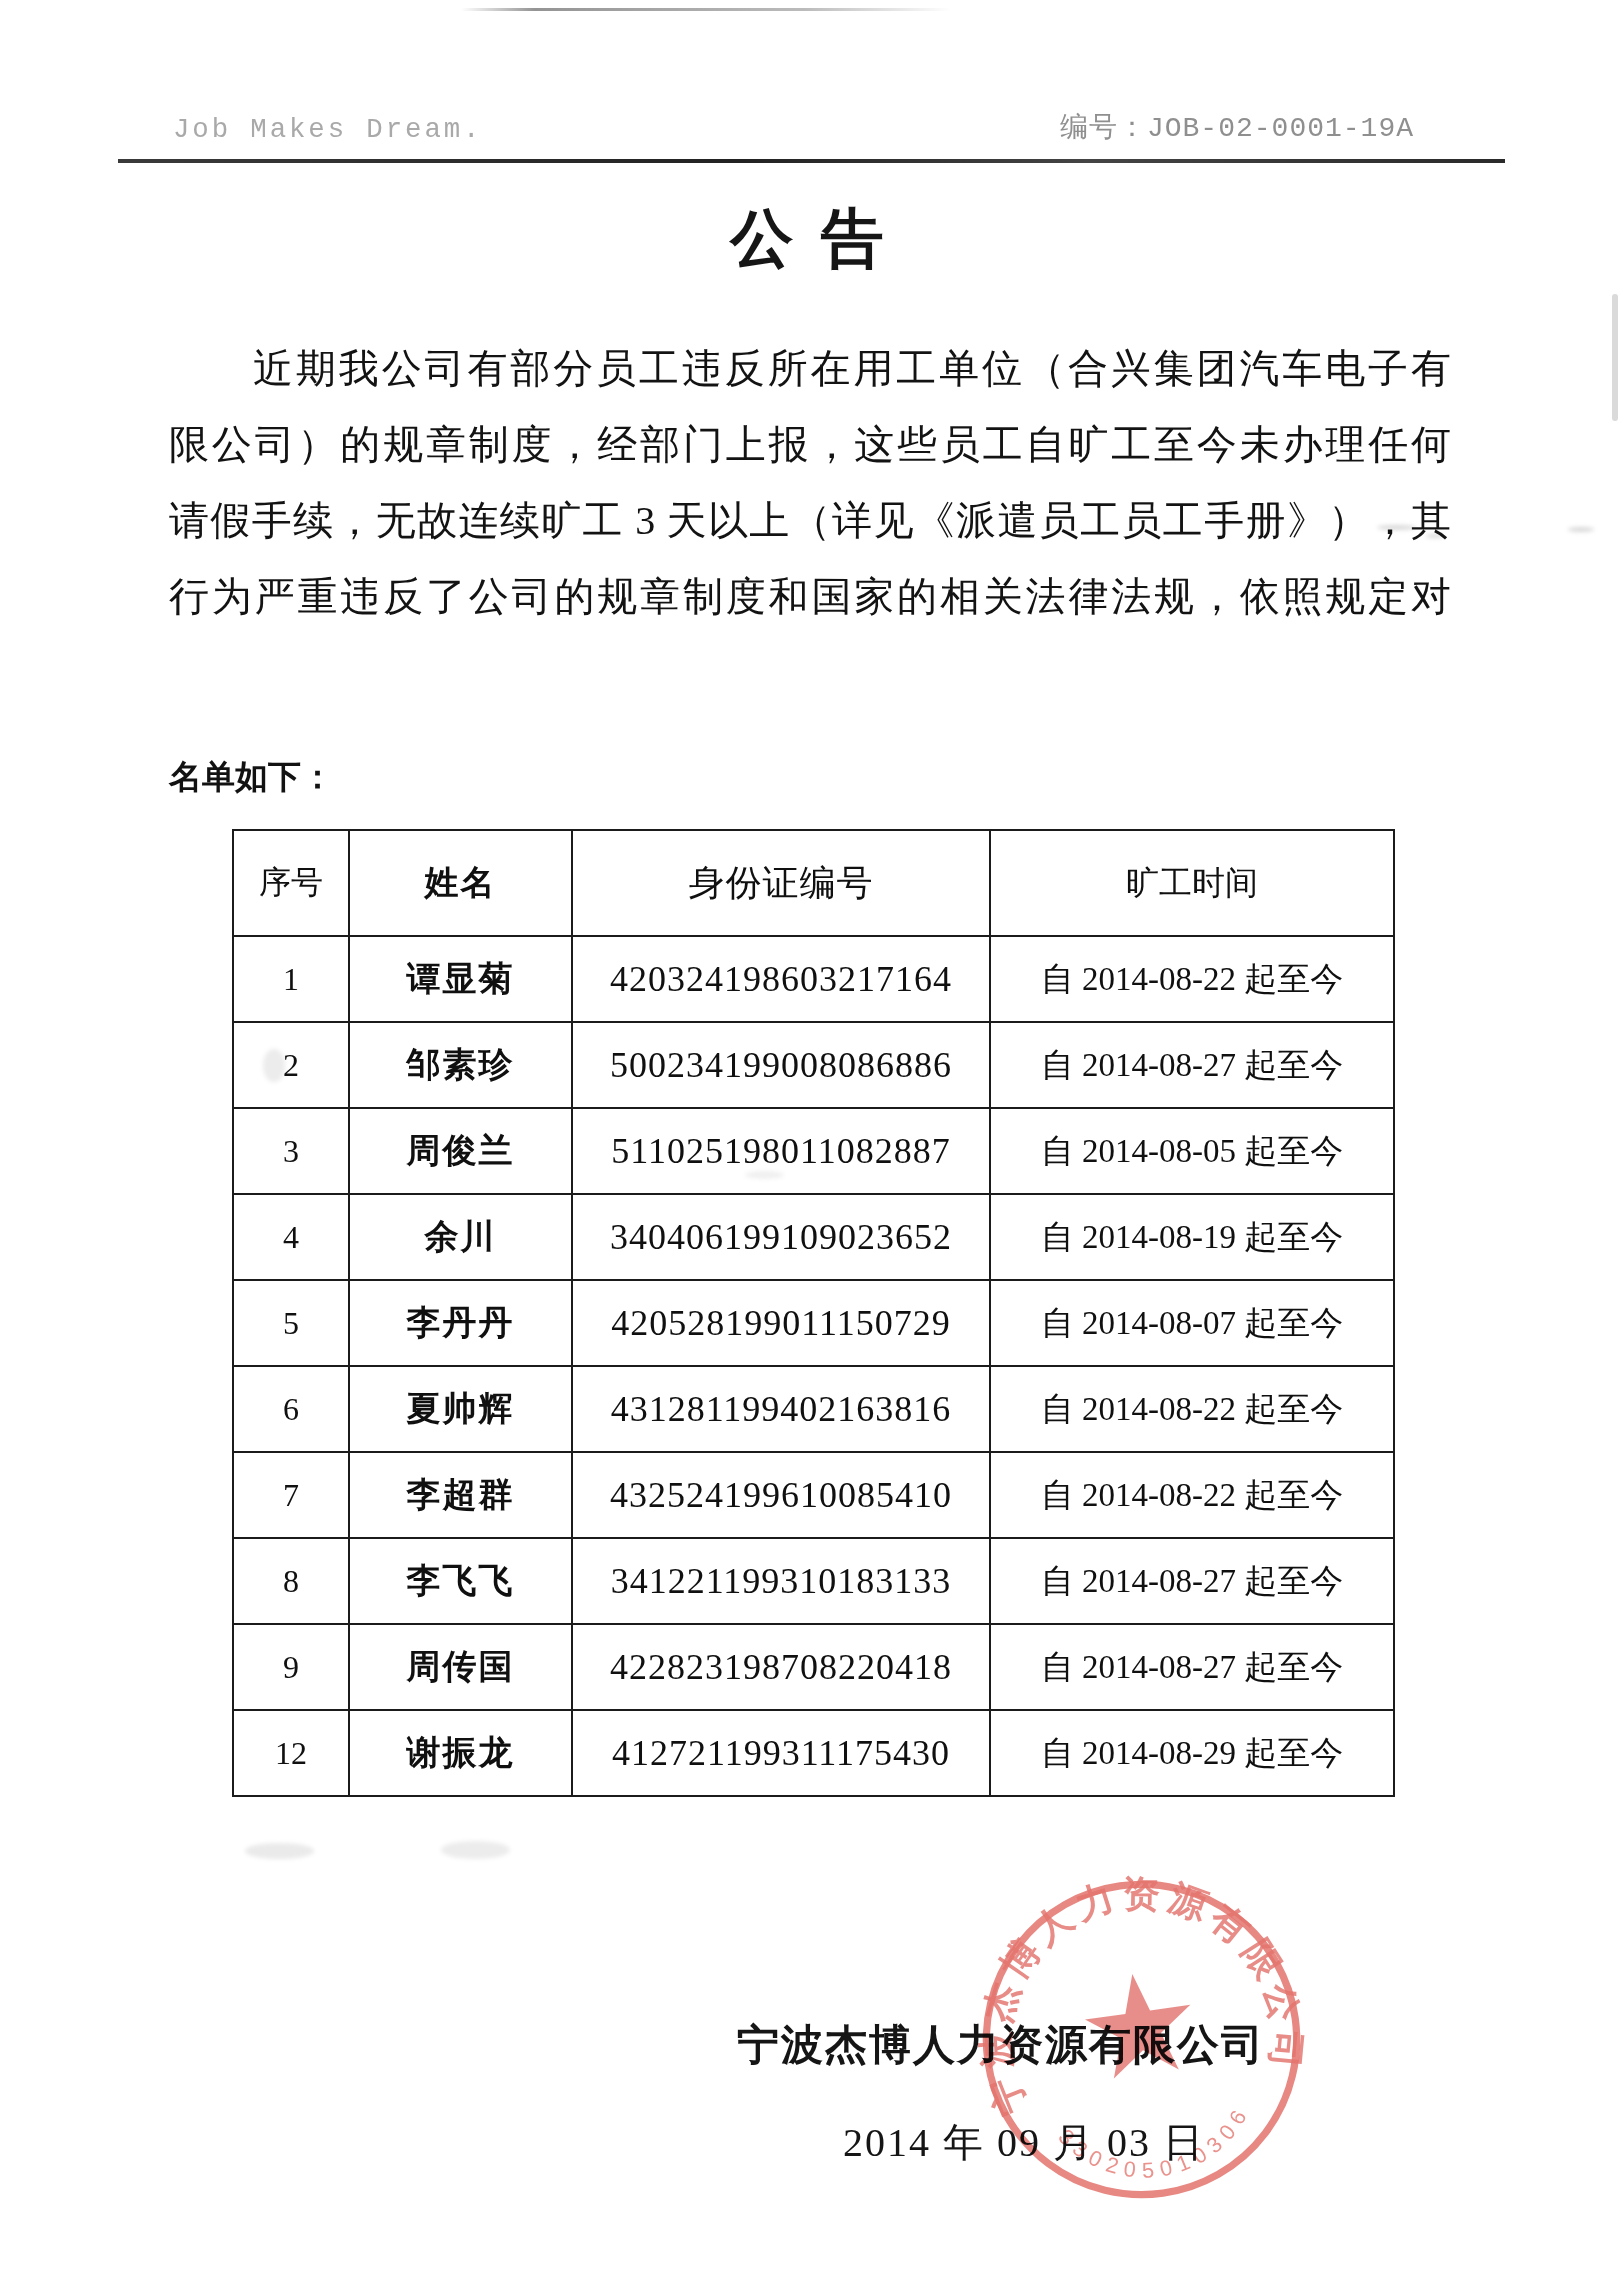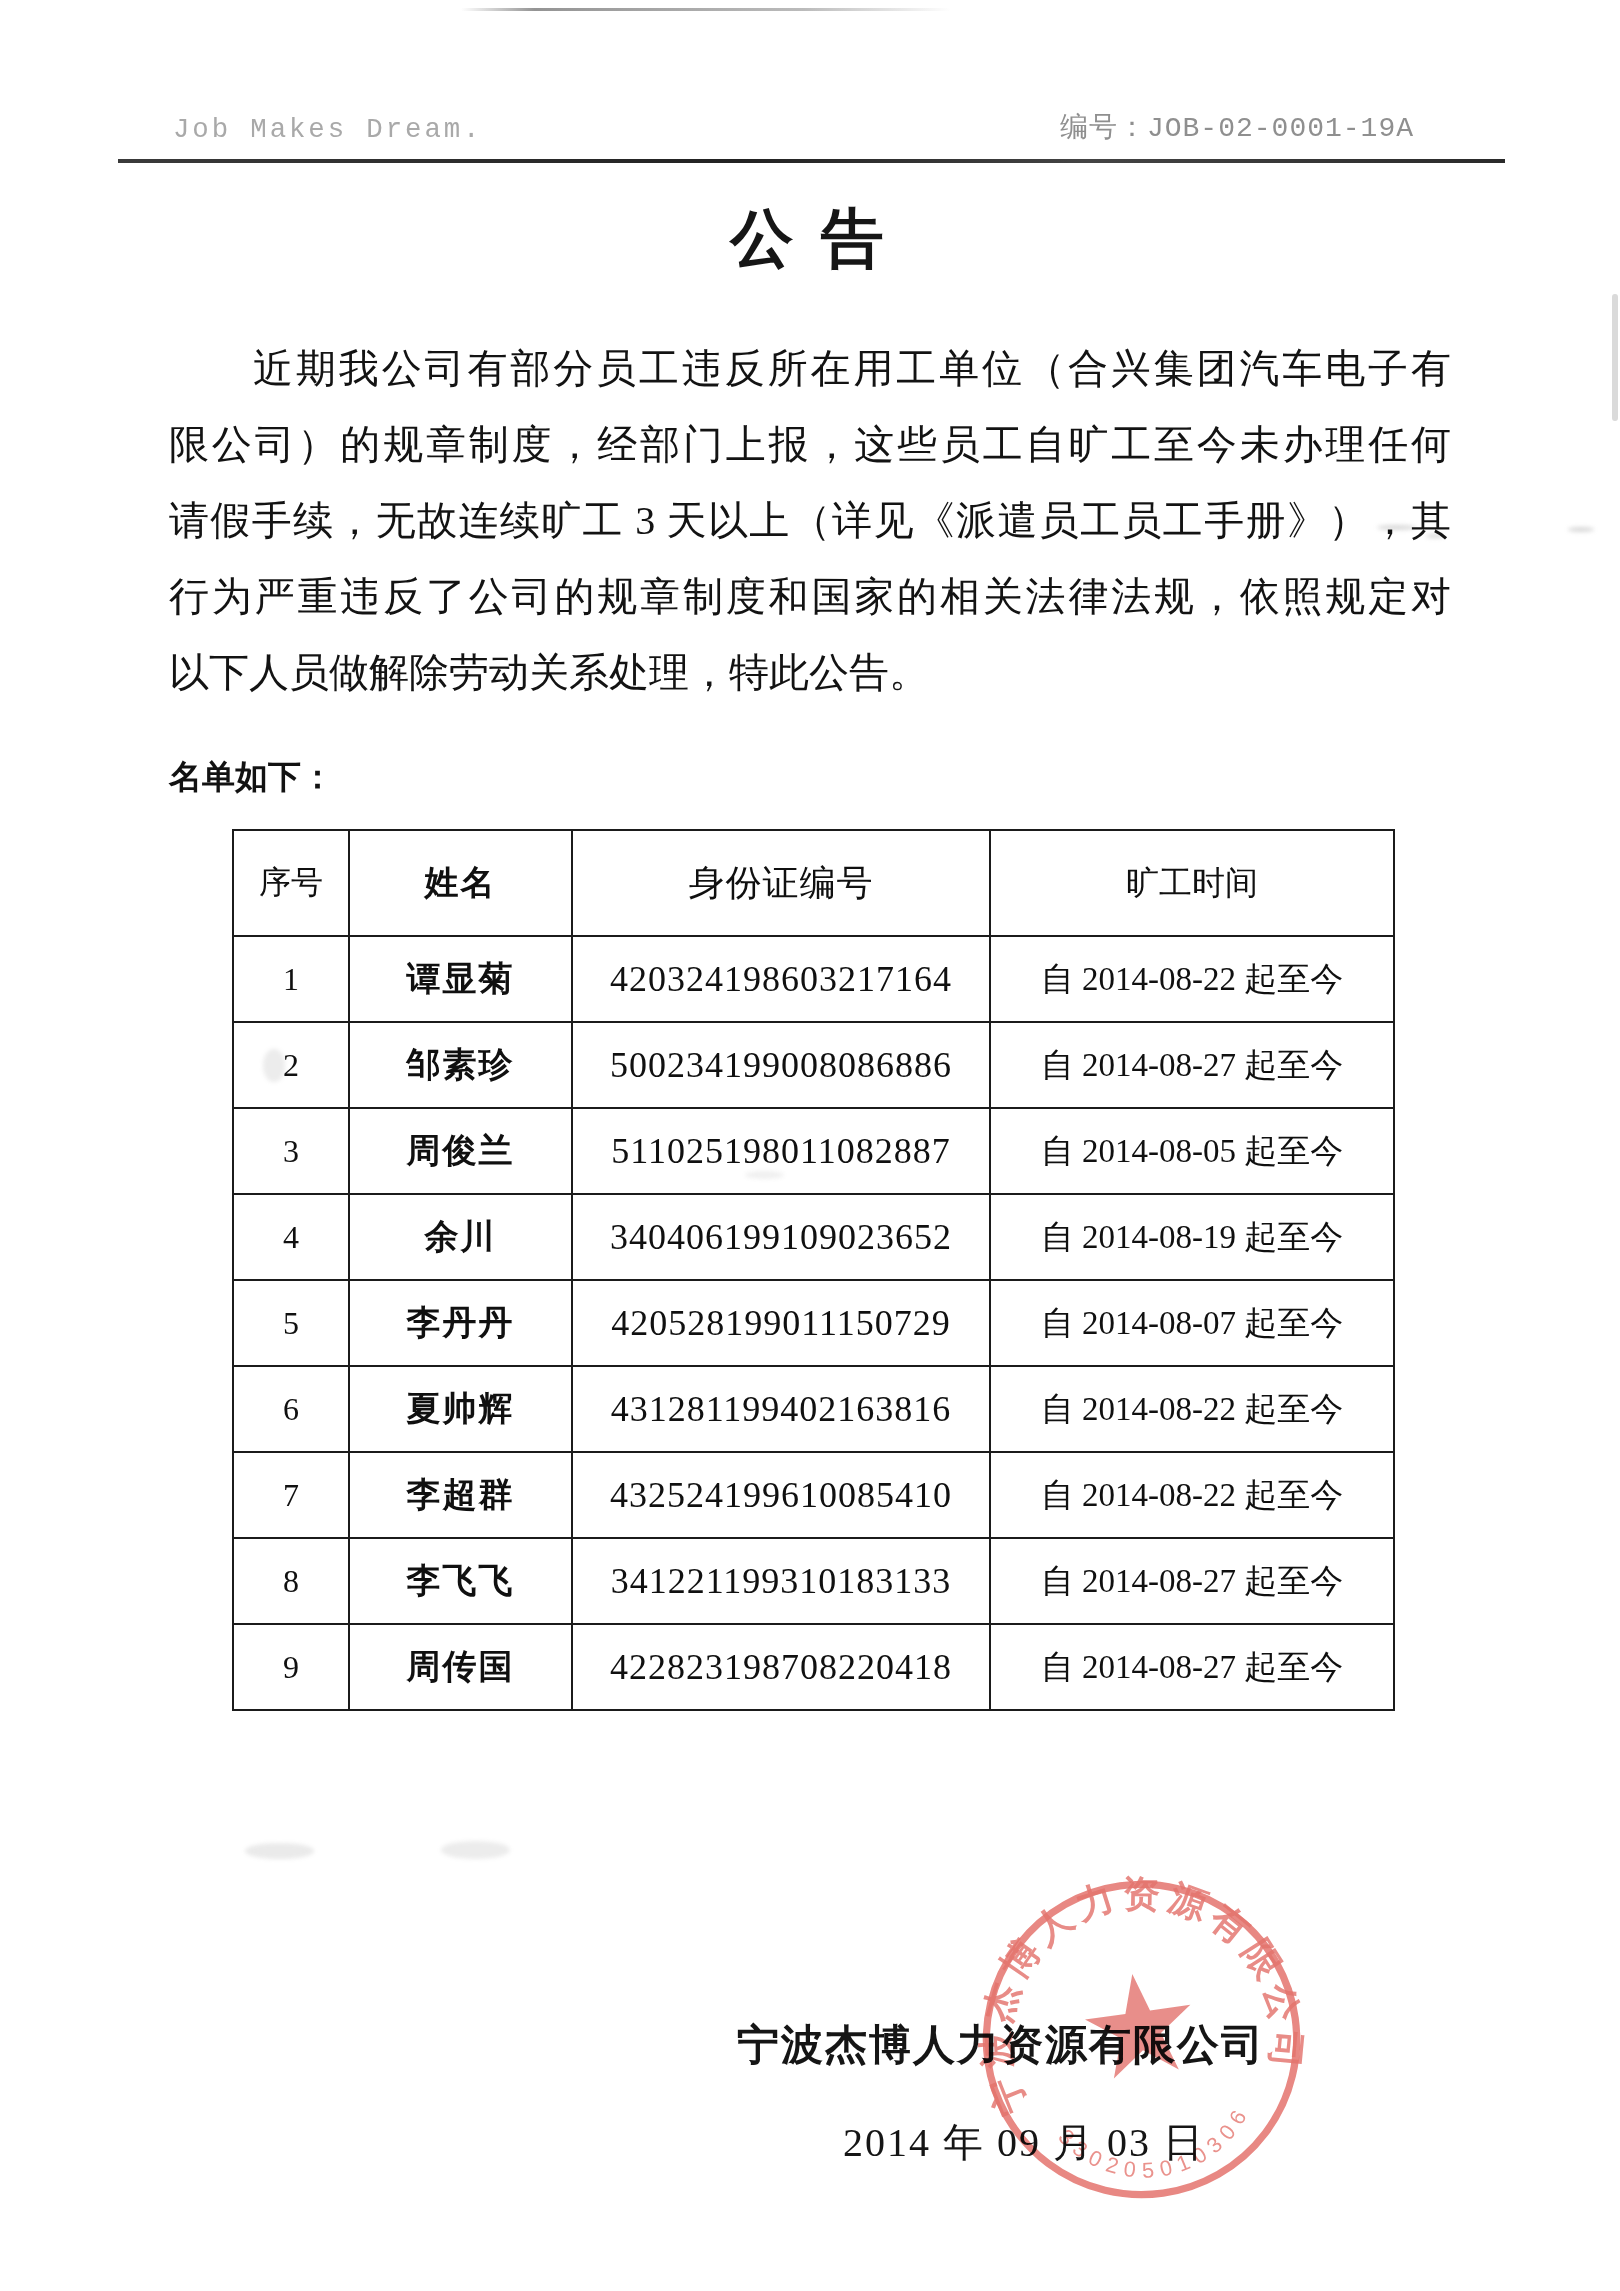--- a/index.html
+++ b/index.html
@@ -143,21 +143,20 @@
   <div class="hdr-docno">编号：JOB-02-0001-19A</div>
   <div class="hdr-rule"></div>
 
   <div class="doc-title">公  告</div>
 
   <div class="body-text">
       <div class="body-line first">近期我公司有部分员工违反所在用工单位（合兴集团汽车电子有</div>
       <div class="body-line">限公司）的规章制度，经部门上报，这些员工自旷工至今未办理任何</div>
       <div class="body-line">请假手续，无故连续旷工 3 天以上（详见《派遣员工员工手册》），其</div>
       <div class="body-line">行为严重违反了公司的规章制度和国家的相关法律法规，依照规定对</div>
-      <div class="body-line last">以下人员做解除劳动关系处理，特此公告。</div>
     </div>
 
   <div class="list-label">名单如下：</div>
 
   <table class="roster">
     <thead>
       <tr class="hrow">
         <th class="c0">序号</th>
         <th class="c1">姓名</th>
         <th class="c2">身份证编号</th>
@@ -211,20 +210,26 @@
           <td class="c0">8</td>
           <td class="c1">李飞飞</td>
           <td class="c2">341221199310183133</td>
           <td class="c3">自 2014-08-27 起至今</td>
         </tr>
         <tr>
           <td class="c0">9</td>
           <td class="c1">周传国</td>
           <td class="c2">422823198708220418</td>
           <td class="c3">自 2014-08-27 起至今</td>
+        </tr>
+        <tr>
+          <td class="c0">12</td>
+          <td class="c1">谢振龙</td>
+          <td class="c2">412721199311175430</td>
+          <td class="c3">自 2014-08-29 起至今</td>
         </tr>
       </tbody>
   </table>
 
   <div class="footer-company">宁波杰博人力资源有限公司</div>
   <div class="footer-date">2014 年 09 月 03 日</div>
 
   <svg class="stamp" viewBox="0 0 320 320">
     <defs>
       <path id="sealArc" d="M 42.2 209.9 A 128 128 0 1 1 277.8 209.9" fill="none"></path>

